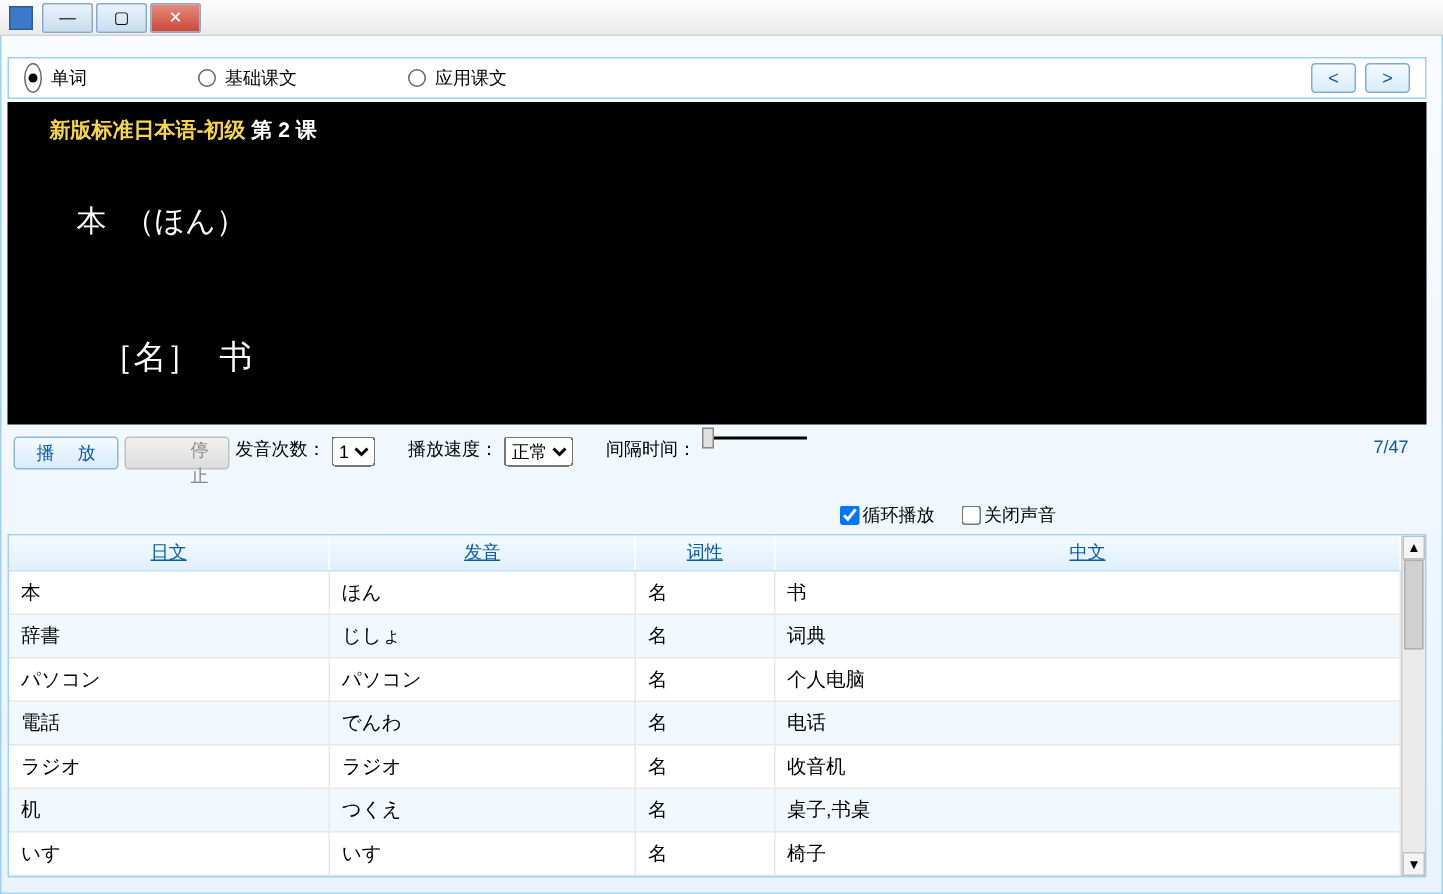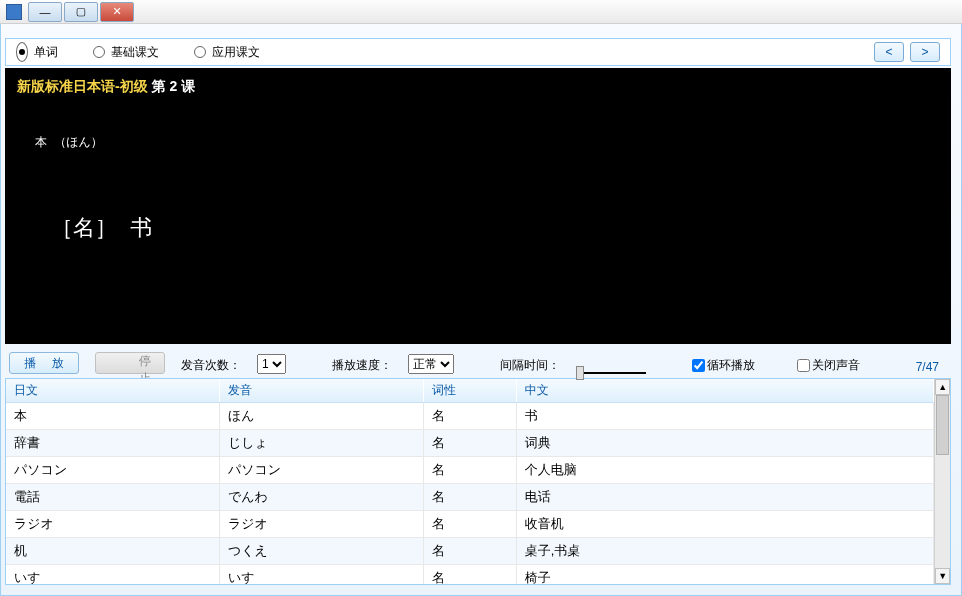--- a/index.html
+++ b/index.html
@@ -74,21 +74,21 @@
   padding: 14px 10px 10px 4px;
   display: flex;
   flex-direction: column;
 }
 .top-panel {
   border: 1px solid #9ecff5;
   height: 28px;
   display: flex;
   align-items: center;
   padding: 0 10px;
-  gap: 35px;
+  gap: 74px;
   background: #fff;
 }
 .radio-grp { display: flex; align-items: center; gap: 6px; color:#000; }
 .radio-dot {
   width: 12px; height: 12px; border: 1px solid #666; border-radius: 50%;
   display: inline-flex; align-items: center; justify-content: center;
 }
 .radio-dot.sel::after { content: ""; width: 6px; height: 6px; background: #000; border-radius: 50%; }
 .nav-btns { margin-left: auto; display: flex; gap: 6px; }
 .nav-btn {
@@ -97,73 +97,74 @@
   border-radius: 3px;
   background: linear-gradient(to bottom,#f4faff,#d7ecfb);
   color: #0a5aa8;
   display:flex;align-items:center;justify-content:center;
   font-size: 12px;
 }
 
 .black-pane {
   background: #000;
   color: #fff;
-  height: 276px;
-  padding: 10px 12px;
+  height: 215px;
+  padding: 10px 28px;
   margin-top: 2px;
 }
 .lesson-title { font-weight: bold; font-size: 14px; }
 .lesson-title .y { color: #f7d54a; }
 .lesson-title .w { color: #fff; }
-.word-jp { font-size: 12px; margin: 38px 0 0 18px; font-family: "MS Gothic", "Yu Gothic", monospace; }
+.word-jp { font-size: 20px; margin: 38px 0 0 18px; font-family: "MS Gothic", "Yu Gothic", monospace; }
 .word-def { font-size: 22px; margin: 62px 0 0 34px; font-family: "MS Gothic", "Yu Gothic", monospace; }
 
 .ctrl-row {
   display: flex;
-  align-items: flex-end;
-  gap: 16px;
+  align-items: flex-start;
+  gap: 4px;
   padding: 8px 4px 4px 4px;
   color: #000;
   font-size: 12px;
 }
 .ctrl-btn {
   width: 70px; height: 22px;
   border: 1px solid #8bb8dc;
   border-radius: 3px;
   background: linear-gradient(to bottom,#f4faff,#d7ecfb);
   color: #0a5aa8;
   font-size: 12px;
   letter-spacing: 6px;
   padding-left: 6px;
 }
 .ctrl-btn.stop { background: linear-gradient(to bottom,#f0f0f0,#dcdcdc); color:#888; border-color:#c0c0c0;padding-left:36px; }
 .sel { height: 20px; font-size: 12px; }
 .slider-wrap { display:flex; align-items:center; }
 .slider-track { width: 70px; height: 2px; background:#000; position:relative; }
 .slider-thumb { width: 8px; height: 14px; background:#e0e0e0; border:1px solid #888; position:absolute; left:0; top:-6px; }
-.chk { display:flex; align-items:center; gap:2px; }
+.chk { display:flex; align-items:center; gap:2px;margin-top:44px; }
 .counter { margin-left: auto; color:#0a5aa8; font-weight: 500; padding-right: 8px; }
 
 .table-wrap {
   border: 1px solid #9ecff5;
   flex: 1;
   display: flex;
   overflow: hidden;
   background: #fff;
 }
 table { border-collapse: collapse; width: 100%; table-layout: fixed; }
 thead th {
   background: linear-gradient(to bottom,#f4faff,#dff0fb);
   color: #0a5aa8;
   font-weight: normal;
-  text-align: left;
+  text-align: center;
   padding: 3px 8px;
   border-bottom: 1px solid #c8e0f5;
   border-right: 1px solid #fff;
   font-size: 12px;
+  text-decoration: underline;
 }
 tbody td {
   padding: 4px 8px;
   border-bottom: 1px solid #e8e8e8;
   border-right: 1px solid #e8e8e8;
   font-size: 13px;
   height: 26px;
 }
 tbody tr:nth-child(even) { background: #f2f8fd; }
 .scrollbar {

